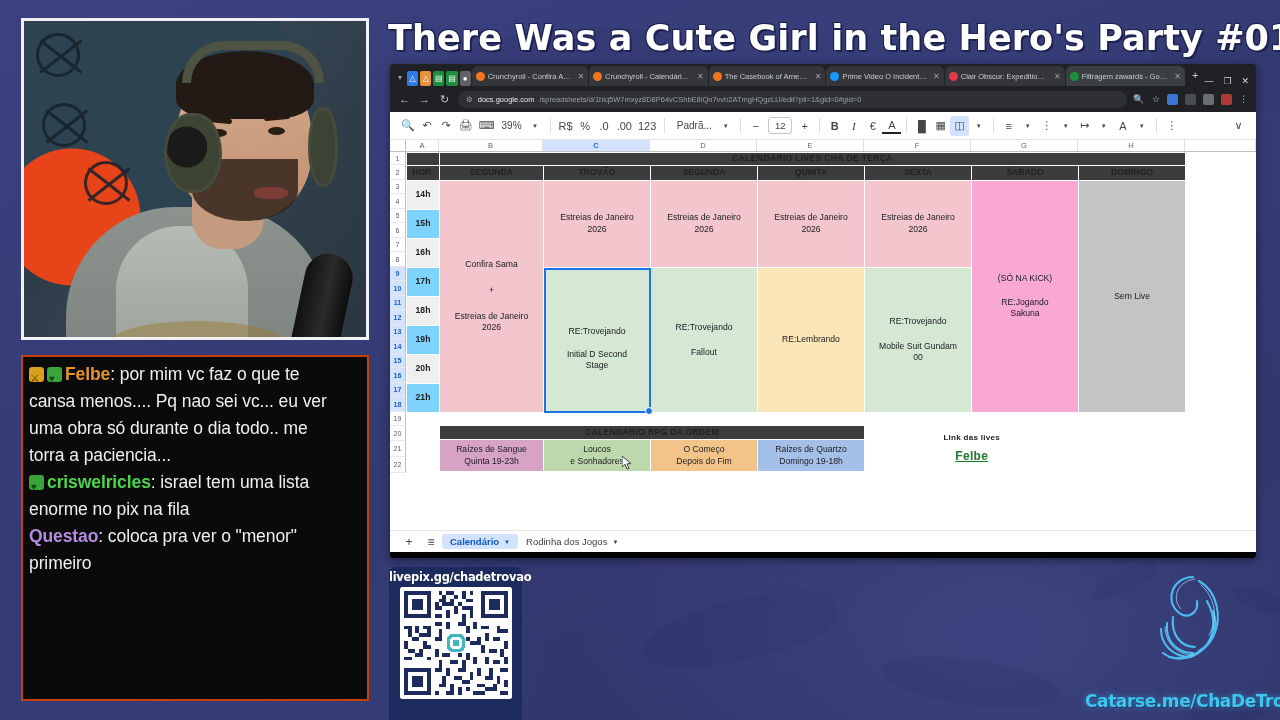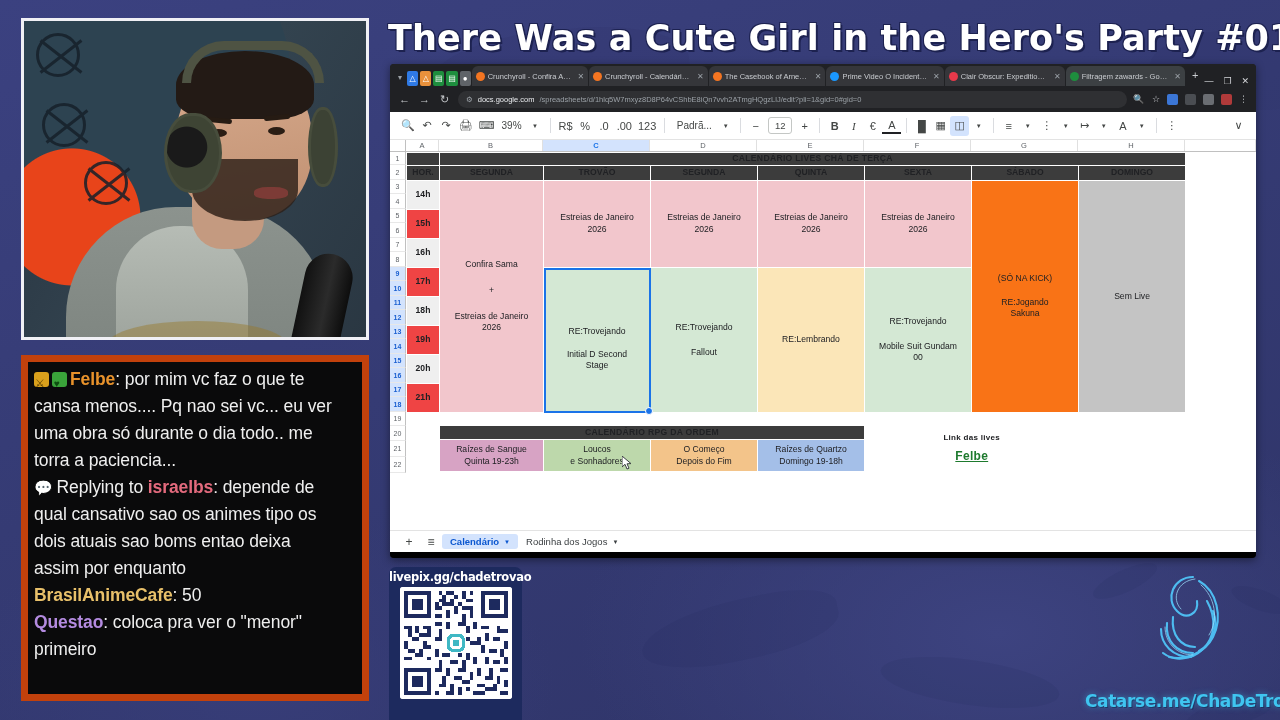--- a/index.html
+++ b/index.html
@@ -87,21 +87,21 @@
   .hp-cup.r { left:284px; top:86px; width:30px; background:#3c4234; }
   .mic { position:absolute; left:274px; top:232px; width:48px; height:112px;
     background: linear-gradient(90deg,#111 0%, #2b2b2b 55%, #0d0d0d 100%);
     border-radius: 24px 24px 6px 6px; transform: rotate(12deg); }
   .desk { position:absolute; left:84px; top:300px; width:178px; height:46px;
     background: rgba(150,120,40,.45); border-radius: 50% 50% 0 0; }
 
   
   #chat {
     position: absolute; left: 21px; top: 355px; width: 348px; height: 346px;
-    background: #0a0a0b; border: 7px solid #c2410c; overflow: hidden;
+    background: #0a0a0b; border: 2px solid #c2410c; overflow: hidden;
     padding: 4px 24px 0 6px;
   }
   .msg { color:#efefef; font-size: 17.5px; line-height: 27px;
          word-wrap: break-word; font-weight: 400; letter-spacing:-.1px; }
   .user { font-weight: 700; }
   .badge { display:inline-block; width:15px; height:15px; border-radius:3px;
            vertical-align:-2px; margin-right:3px; position:relative; }
   .badge-mod { background:#d9a01c; }
   .badge-mod:after { content:"\2694"; position:absolute; left:1px; top:-2px;
     font-size:11px; color:#5b3f00; }
@@ -203,25 +203,25 @@
   table.cal { border-collapse:collapse; table-layout:fixed; width:100%; }
   table.cal td { font-size:8.6px; color:#202124; text-align:center;
                  vertical-align:middle; border:1px solid #fff;
                  font-family:"Liberation Sans", sans-serif; line-height:1.35; }
   .ttl-row td { background:#3c3c3c; color:#fff; font-weight:700;
                 font-size:8.6px; letter-spacing:.3px;
                 border-bottom:2px solid #a3007f; }
   .day-row td { background:#3c3c3c; color:#fff; font-weight:700; font-size:8.3px;
                 border-left:2px solid #fff; border-right:2px solid #fff;}
   .hour { background:#efefef; font-weight:600; font-size:10px; color:#202124; }
-  .hour.alt { background:#ef4444; }
+  .hour.alt { background:#7dd3fc; }
   .pink { background:#f2c6cc; }
   .green { background:#d4e8d4; }
   .yellow { background:#fbe6b8; }
-  .teal { background:#f97316; }
+  .teal { background:#f9a8d4; }
   .gray { background:#c4c4c4; }
   .selcell { outline:2px solid #1a73e8; outline-offset:-2px; position:relative; }
   .selcell:after { content:""; position:absolute; right:-3px; bottom:-3px;
       width:6px; height:6px; background:#1a73e8; border:1px solid #fff;
       border-radius:50%; }
   .cursor-arrow { position:absolute; left:216px; top:316px; z-index:5; }
   .rpg-title td { background:#3c3c3c; color:#fff; font-weight:700;
                   font-size:8.4px; letter-spacing:.3px; }
   .rpg-pink { background:#d7a3c4; }
   .rpg-green { background:#bdd8ab; }
@@ -292,29 +292,25 @@
   <div class="desk"></div>
   <div class="mic"></div>
 </div>
 
 <div id="chat">
 
   <div class="msg">
     <span class="badge badge-mod"></span><span class="badge badge-sub"></span><span class="user" style="color:#e8922b">Felbe</span><span>: </span><span>por mim vc faz o que te cansa menos.... Pq nao sei vc... eu ver uma obra só durante o dia todo.. me torra a paciencia...</span>
   </div>
 
+
   <div class="msg">
-    <span class="reply-icon">💬</span><span>Replying to</span>
-    <span class="reply-to">israelbs</span><span>: </span><span>depende de qual cansativo sao os animes tipo os dois atuais sao boms entao deixa assim por enquanto</span>
+    <span class="badge badge-sub"></span><span class="user" style="color:#49d649">criswelricles</span><span>: </span><span>israel tem uma lista enorme no pix na fila</span>
   </div>
 
-
-  <div class="msg">
-    <span class="user" style="color:#e8c06a">BrasilAnimeCafe</span><span>: </span><span>50</span>
-  </div>
 
   <div class="msg">
     <span class="user" style="color:#b48be0">Questao</span><span>: </span><span>coloca pra ver o "menor" primeiro</span>
   </div>
 
 </div>
 
 <div id="stream-title">There Was a Cute Girl in the Hero's Party #01</div>
 
 <div id="browser">

